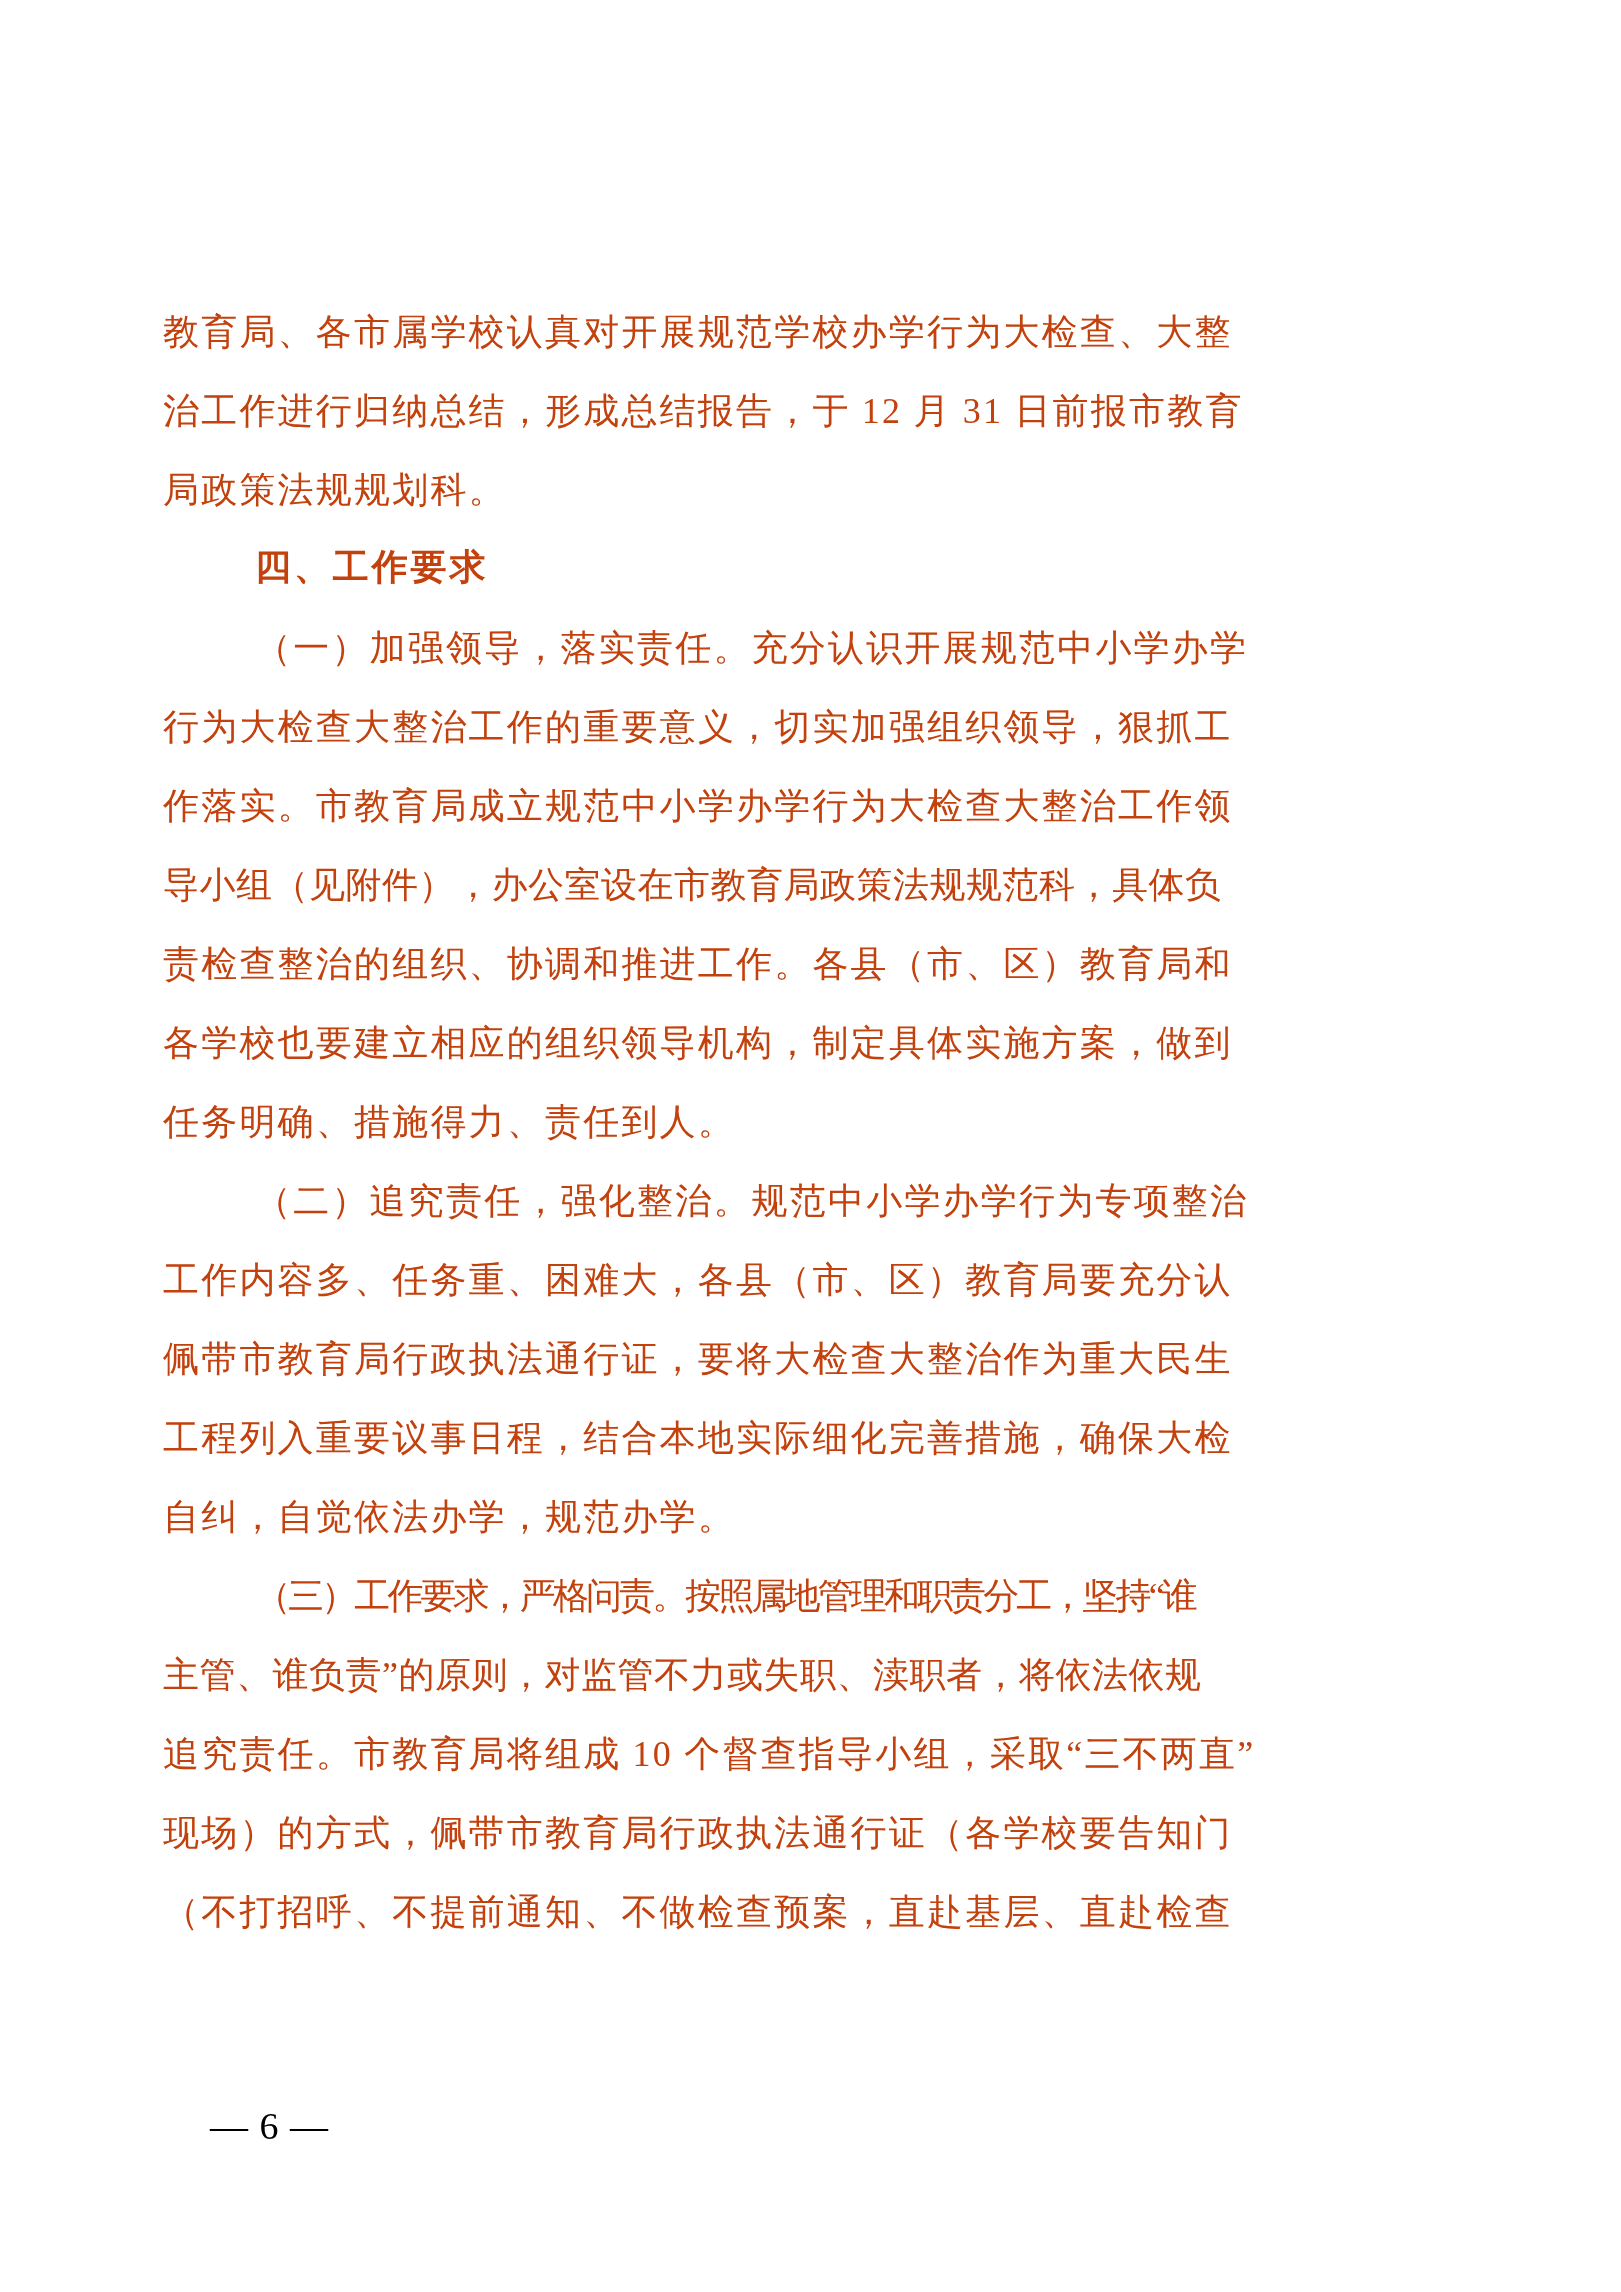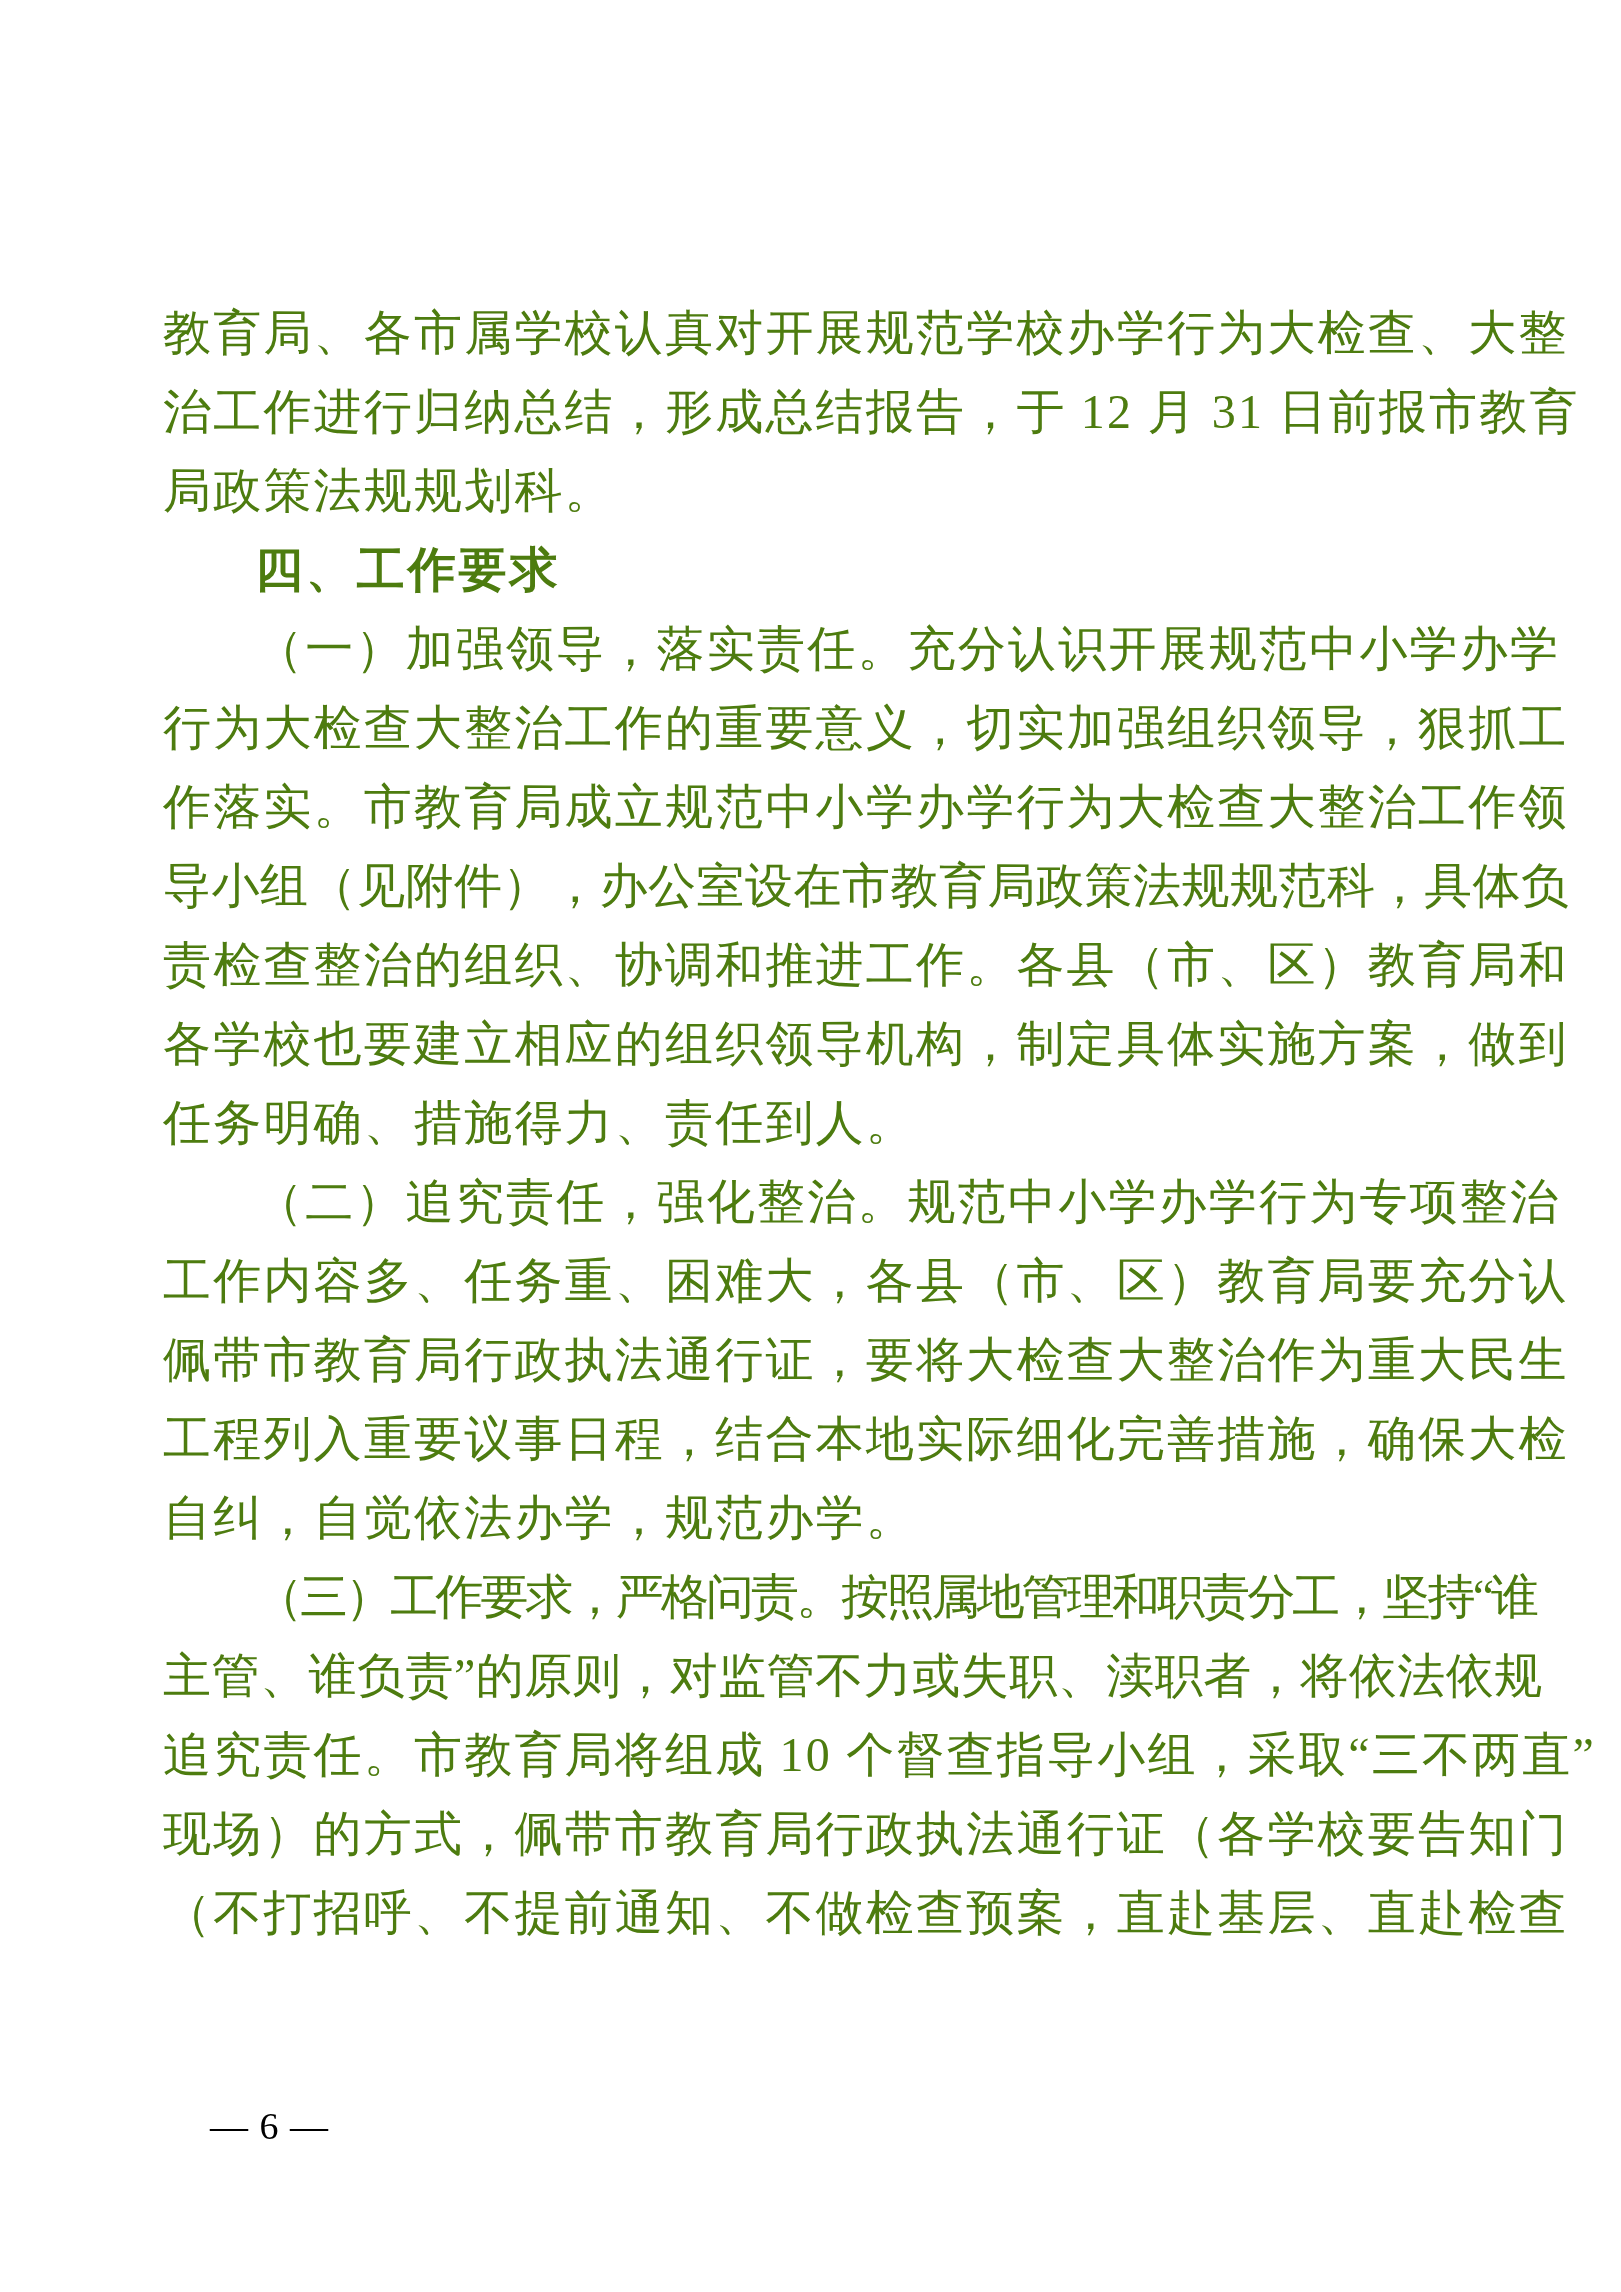--- a/index.html
+++ b/index.html
@@ -15,30 +15,30 @@
       overflow: hidden;
     }
     .content {
       position: absolute;
       left: 163px;
       top: 293px;
       width: 1300px;
     }
     .line {
       font-family: "Liberation Serif", serif;
-      font-size: 48px;
+      font-size: 36px;
       line-height: 79px;
       height: 79px;
       letter-spacing: 2.2px;
       white-space: nowrap;
-      color: #4d7c0f;
+      color: #c2410c;
     }
     .indent { text-indent: 92px; }
     .heading {
-      font-family: Liberation Serif, serif;
+      font-family: Liberation Mono, monospace;
       font-weight: 700;
       letter-spacing: 2.9px;
     }
     .tight { letter-spacing: 0.5px; }
     .tighter { letter-spacing: -2.9px; }
     .lead { font-style: normal; }
     .footer {
       position: absolute;
       left: 210px;
       top: 2099px;

